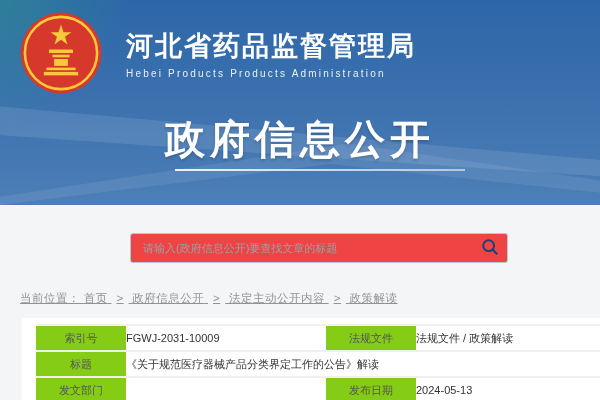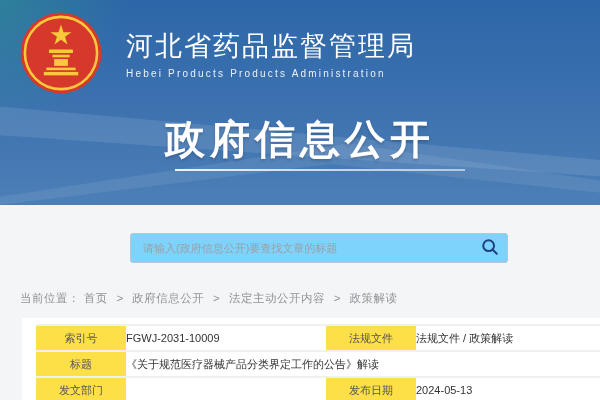--- a/index.html
+++ b/index.html
@@ -21,70 +21,71 @@
     background:rgba(255,255,255,.10);
   }
   .wave2{
     clip-path:polygon(0 96%,58% 70%,100% 88%,100% 94%,55% 80%,0 100%);
     background:rgba(255,255,255,.08);
   }
   
   .logo-row{position:absolute;left:18px;top:10px;display:flex;align-items:center;}
   .emblem{width:86px;height:86px;flex:0 0 auto;}
   .org-names{margin-left:22px;color:#fff;}
-  .org-cn{font-size:27px;font-weight:normal;letter-spacing:2px;line-height:30px;}
+  .org-cn{font-size:27px;font-weight:bold;letter-spacing:2px;line-height:30px;}
   .org-en{font-size:10px;letter-spacing:2.2px;margin-top:7px;color:#eaf1f8;}
   
   .banner-title{
     position:absolute;left:0;top:112px;width:600px;text-align:center;
     color:#fff;font-size:40px;font-weight:bold;letter-spacing:5px;
     text-shadow:0 2px 3px rgba(0,0,0,.18);
   }
   .banner-rule{
     position:absolute;left:175px;top:169px;width:290px;height:2px;
     background:linear-gradient(90deg,rgba(255,255,255,.9),rgba(255,255,255,.55));
   }
   
   .search-box{
     position:absolute;left:130px;top:233px;width:378px;height:30px;
-    background:#7dd3fc;border:1px solid #b9c4d4;border-radius:3px;
+    background:#ef4444;border:1px solid #b9c4d4;border-radius:3px;
     display:flex;align-items:center;box-sizing:border-box;
   }
   .search-input{
     flex:1;border:none;outline:none;background:transparent;
     font-size:11px;color:#333;padding:0 8px 0 12px;
     font-family:"Liberation Sans","DejaVu Sans",sans-serif;
   }
   .search-input::placeholder{color:#9aa0a6;}
   .search-btn{
     width:34px;height:100%;border:none;background:transparent;cursor:pointer;
     display:flex;align-items:center;justify-content:center;padding:0;
   }
   
   .breadcrumb{
     position:absolute;left:20px;top:291px;font-size:11.5px;color:#8f9398;
     letter-spacing:.5px;
+    text-decoration:underline;
   }
   .breadcrumb a{color:#8f9398;text-decoration:none;cursor:pointer;}
   .crumb-sep{margin:0 5px;}
   
   .card{
     position:absolute;left:22px;top:318px;width:640px;height:120px;background:#fff;
   }
   table.info{
     border-collapse:collapse;margin:6px 0 0 14px;width:620px;
     font-size:11px;color:#333;border-top:2px solid #f0f0f0;
     table-layout:fixed;
   }
   table.info td{
     height:24px;border-bottom:2px solid #f0f0f0;padding:0;
     vertical-align:middle;
   }
   td.lbl{
-    width:90px;background:#fde047;text-align:center;color:#555;
+    width:90px;background:#84cc16;text-align:center;color:#555;
   }
   td.val{padding-left:30px;color:#333;}
   col.c-lbl1{width:90px;} col.c-val1{width:200px;}
   col.c-lbl2{width:90px;} col.c-val2{width:240px;}
 </style>
 </head>
 <body>
 
 <div class="hero">
   <div class="wave wave1"></div>

